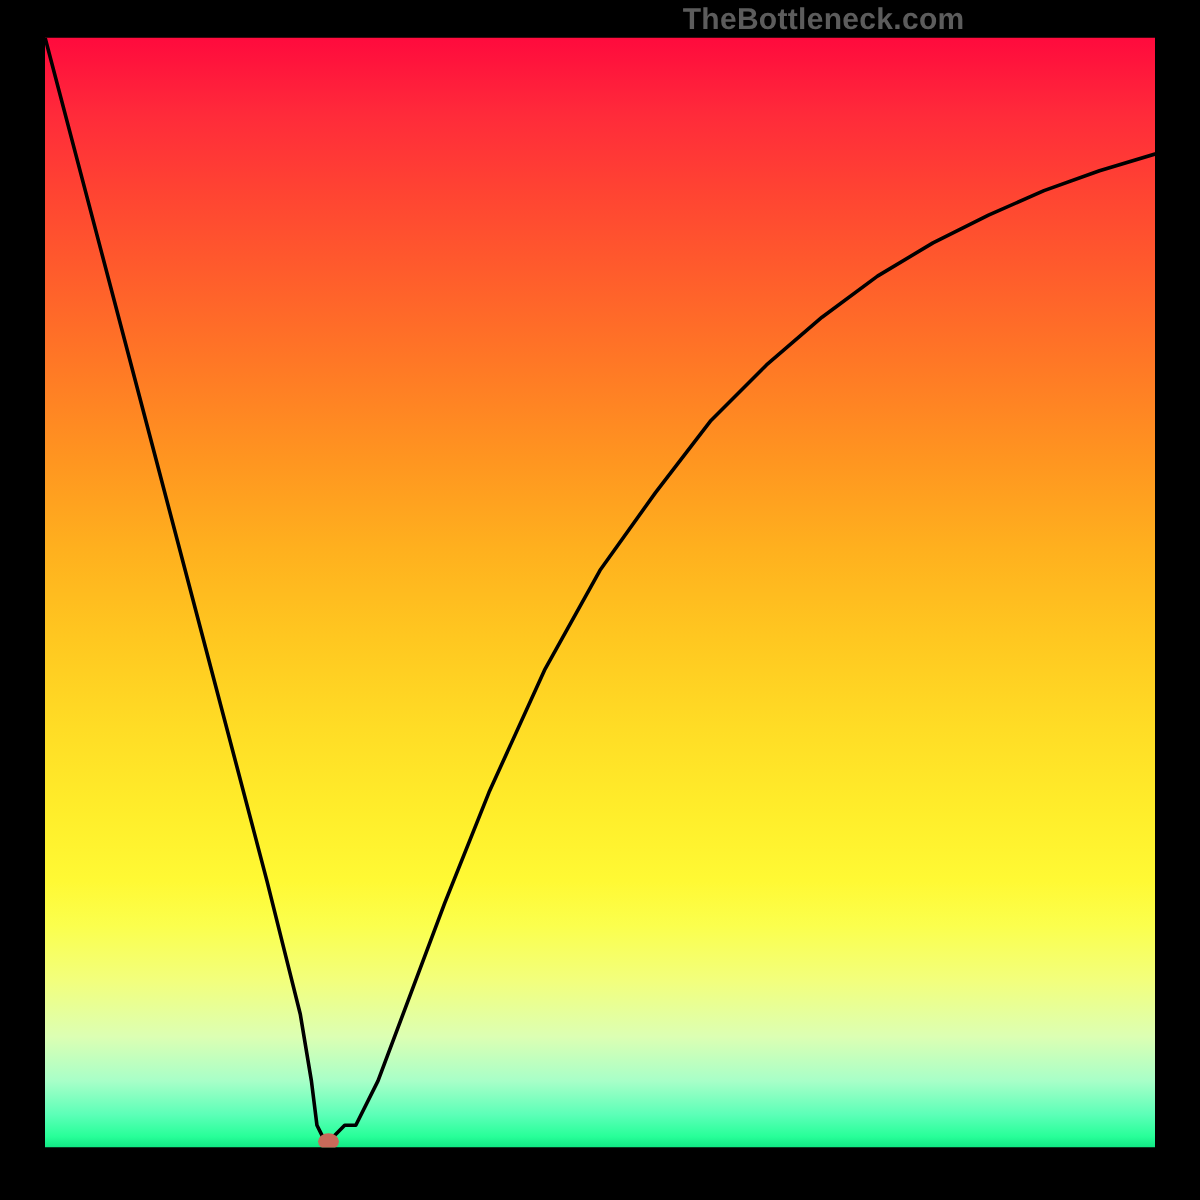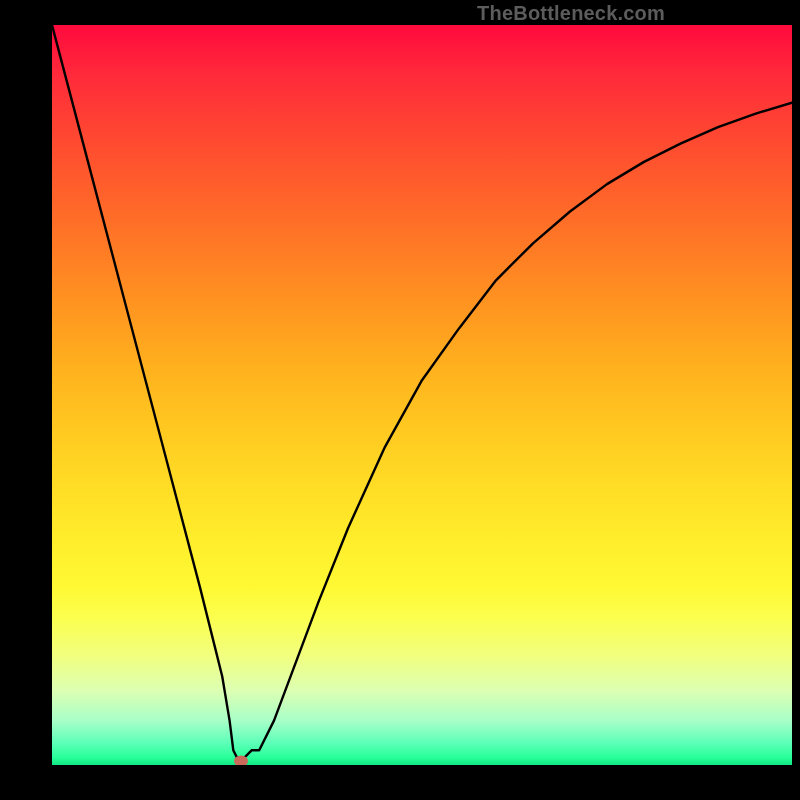--- a/index.html
+++ b/index.html
@@ -9,21 +9,20 @@
     height: 800px;
     background: #000;
     font-family: Arial, Helvetica, sans-serif;
     overflow: hidden;
   }
   .frame {
     position: relative;
     width: 655px;
     height: 800px;
     background: #000;
-    margin-left: 22px;
   }
   .watermark {
     position: absolute;
     top: 2px;
     right: 12px;
     color: #5c5c5c;
     font-size: 20px;
     font-weight: 600;
     letter-spacing: 0.2px;
     z-index: 5;

